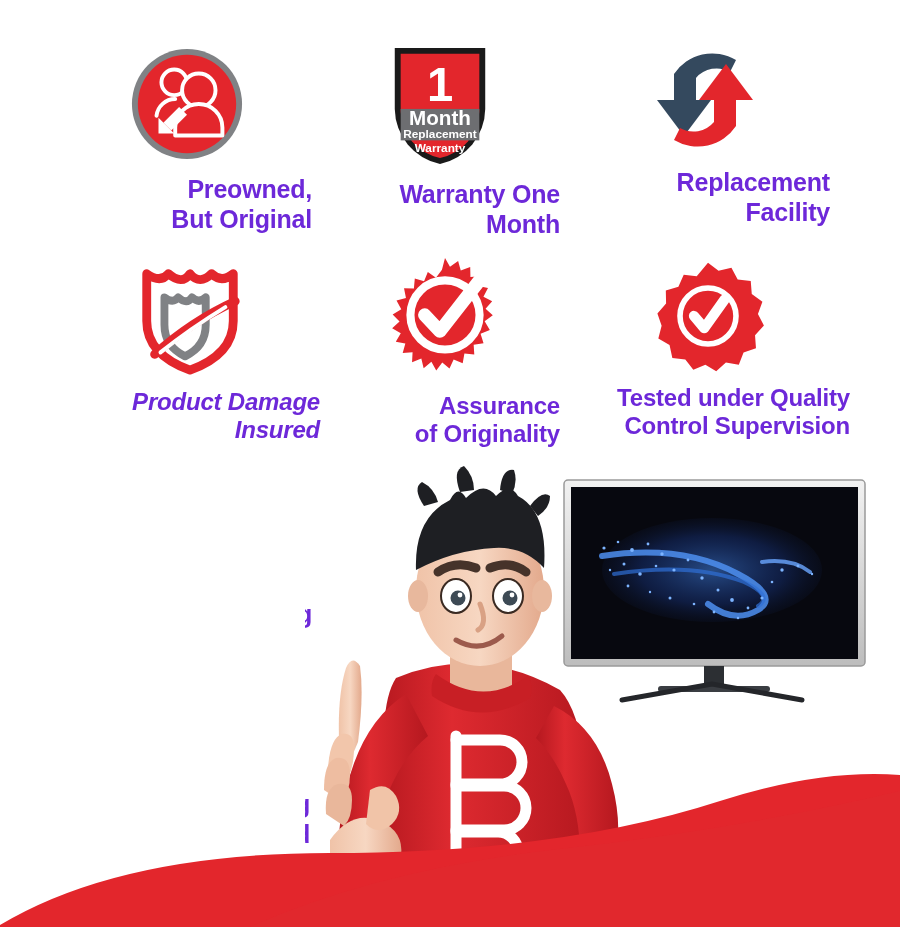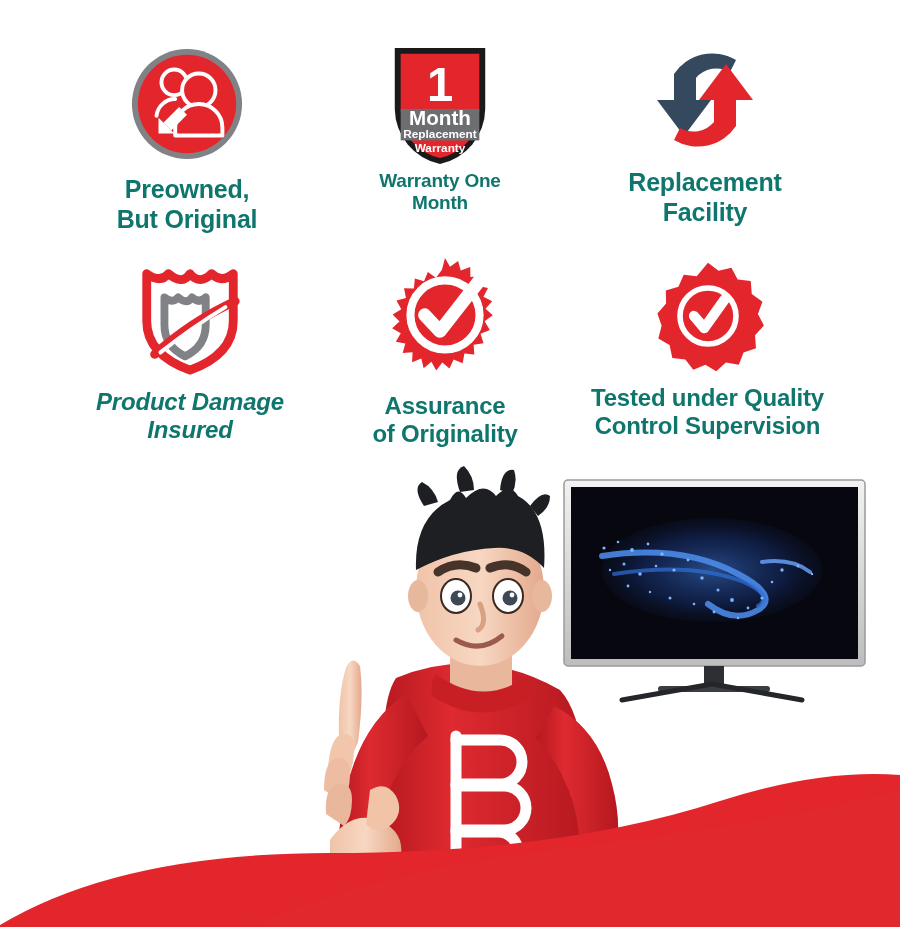--- a/index.html
+++ b/index.html
@@ -11,31 +11,32 @@
     position:relative;
   }
   #stage{position:relative;width:900px;height:927px;background:#fff;overflow:hidden;}
 
   
   .feature{position:absolute;text-align:center;}
   .icon-wrap{display:flex;align-items:center;justify-content:center;}
   .flabel{
     font-family:"Liberation Sans", sans-serif;
     font-weight:600;
-    color:#0f766e;
+    color:#6d28d9;
     line-height:1.18;
     letter-spacing:-0.2px;
     white-space:pre-line;
+    text-align:right;
   }
 
   
   #f-preowned{left:62px;top:45px;width:250px;}
   #f-preowned .flabel{font-size:25px;margin-top:12px;}
   #f-warranty{left:320px;top:38px;width:240px;}
-  #f-warranty .flabel{font-size:19px;}
+  #f-warranty .flabel{font-size:25px;margin-top:10px;}
   #f-replacement{left:580px;top:40px;width:250px;}
   #f-replacement .flabel{font-size:25px;margin-top:8px;}
 
   
   #f-damage{left:60px;top:258px;width:260px;}
   #f-damage .flabel{font-size:24px;margin-top:12px;font-style:italic;}
   #f-assurance{left:330px;top:256px;width:230px;}
   #f-assurance .flabel{font-size:24px;margin-top:14px;}
   #f-tested{left:565px;top:260px;width:285px;}
   #f-tested .flabel{font-size:24px;margin-top:12px;}

